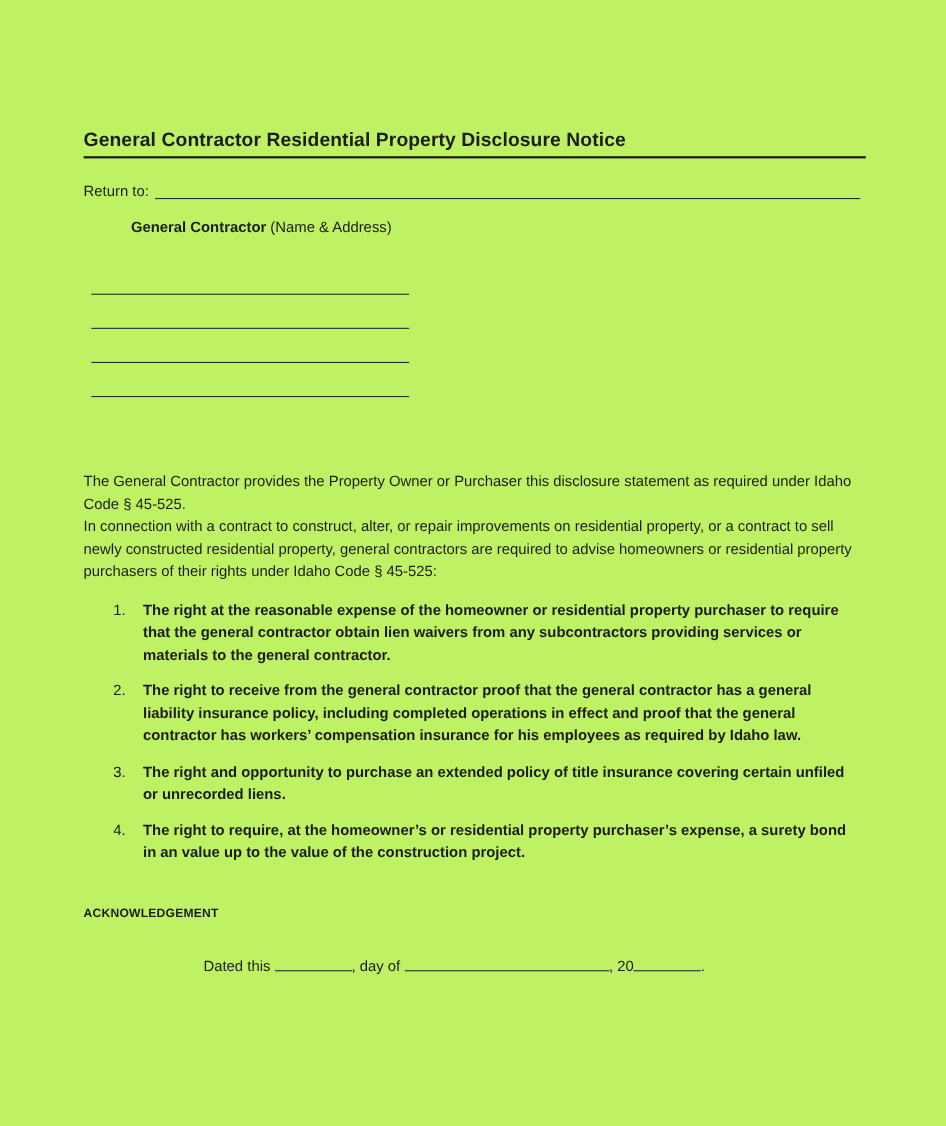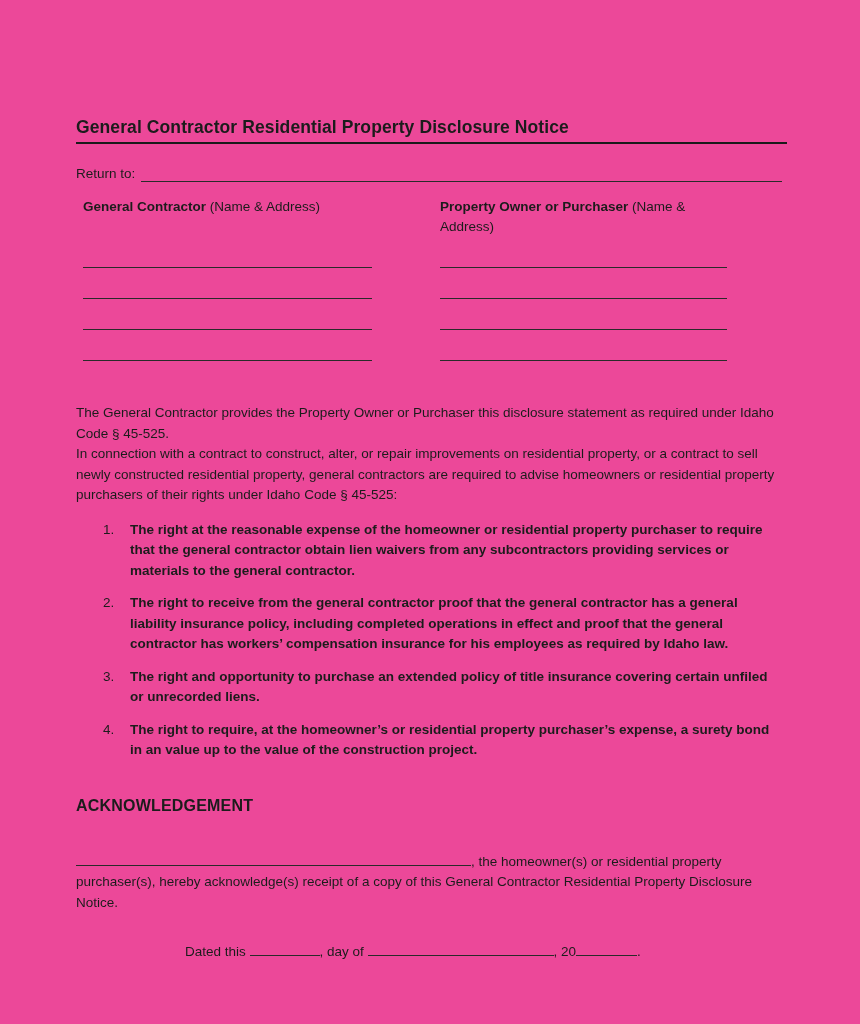--- a/index.html
+++ b/index.html
@@ -9,40 +9,40 @@
     height: 1024px;
     font-family: "Liberation Sans", sans-serif;
     color: #1c1c1c;
     position: relative;
     overflow: hidden;
   }
   .page {
     position: absolute;
     left: 0; top: 0;
     width: 860px; height: 1024px;
-    background: #ec4899;
+    background: #bef264;
   }
   .content {
     position: absolute;
     left: 76px;
     top: 116px;
     width: 711px;
   }
   .doc-title {
     font-size: 17.5px;
     font-weight: bold;
     letter-spacing: 0.1px;
     line-height: 22px;
     padding-bottom: 4px;
     border-bottom: 2px solid #1a1a1a;
   }
   .body-text { font-size: 13.5px; line-height: 20.5px; }
   .return-row {
     display: flex;
-    align-items: center;
+    align-items: flex-start;
     margin-top: 21px;
     font-size: 13.5px;
     line-height: 18px;
   }
   .return-line {
     flex: 1;
     margin-left: 6px;
     margin-right: 5px;
     border-bottom: 1.4px solid #2a2a2a;
     height: 16px;
@@ -51,46 +51,47 @@
     margin-top: 14px;
     display: grid;
     grid-template-columns: 296px 1fr;
     column-gap: 68px;
   }
   .col-heading {
     font-size: 13.5px;
     line-height: 20px;
     min-height: 40px;
     padding-left: 7px;
+    margin-left: 36px;
   }
   .col-right .col-heading { padding-left: 0; width: 290px; }
   .col-heading b { font-weight: bold; }
   .blank-line {
     height: 31px;
     border-bottom: 1.4px solid #2a2a2a;
   }
   .col-left .blank-line { margin-left: 7px; width: 289px; }
   .col-right .blank-line { width: 287px; }
   .para { }
-  .para-first { margin-top: 42px; }
+  .para-first { margin-top: 67px; }
   .rights-list { margin-top: 14px; }
   .list-item {
     display: flex;
     margin-top: 12px;
   }
   .list-item:first-child { margin-top: 0; }
   .li-num {
     width: 27px;
     margin-left: 27px;
     flex: none;
   }
   .li-text { width: 653px; font-weight: bold; }
   .ack-heading {
     margin-top: 36px;
-    font-size: 16px;
+    font-size: 11px;
     font-weight: bold;
     letter-spacing: 0.2px;
     line-height: 18px;
   }
   .ack-para { margin-top: 37px; }
   .inline-blank {
     display: inline-block;
     border-bottom: 1.4px solid #2a2a2a;
     height: 14px;
     vertical-align: baseline;
@@ -123,29 +124,20 @@
     <div class="columns body-text">
       <div class="col-left">
         <div class="col-heading">
           <b>General Contractor</b><span> (Name &amp; Address)</span>
         </div>
         <div class="blank-line"></div>
         <div class="blank-line"></div>
         <div class="blank-line"></div>
         <div class="blank-line"></div>
       </div>
-      <div class="col-right">
-        <div class="col-heading">
-          <b>Property Owner or Purchaser</b><span> (Name &amp; Address)</span>
-        </div>
-        <div class="blank-line"></div>
-        <div class="blank-line"></div>
-        <div class="blank-line"></div>
-        <div class="blank-line"></div>
-      </div>
     </div>
 
     <p class="body-text para para-first">The General Contractor provides the Property Owner or Purchaser this disclosure statement as required under Idaho Code § 45-525.</p>
 
     <p class="body-text para">In connection with a contract to construct, alter, or repair improvements on residential property, or a contract to sell newly constructed residential property, general contractors are required to advise homeowners or residential property purchasers of their rights under Idaho Code § 45-525:</p>
 
     <div class="rights-list body-text">
       <div class="list-item">
         <span class="li-num">1.</span>
         <span class="li-text">The right at the reasonable expense of the homeowner or residential property purchaser to require that the general contractor obtain lien waivers from any subcontractors providing services or materials to the general contractor.</span>
@@ -159,22 +151,19 @@
         <span class="li-text">The right and opportunity to purchase an extended policy of title insurance covering certain unfiled or unrecorded liens.</span>
       </div>
       <div class="list-item">
         <span class="li-num">4.</span>
         <span class="li-text">The right to require, at the homeowner’s or residential property purchaser’s expense, a surety bond in an value up to the value of the construction project.</span>
       </div>
     </div>
 
     <h2 class="ack-heading">ACKNOWLEDGEMENT</h2>
 
-    <p class="body-text ack-para">
-      <span class="inline-blank signer-line"></span><span>, the homeowner(s) or residential property purchaser(s), hereby acknowledge(s) receipt of a copy of this General Contractor Residential Property Disclosure Notice.</span>
-    </p>
 
     <div class="dated-row">
       <span>Dated this </span><span class="inline-blank day-blank"></span><span>, day of </span><span class="inline-blank month-blank"></span><span>, 20</span><span class="inline-blank year-blank"></span><span>.</span>
     </div>
 
   </div>
 </div>
 
 </body></html>

